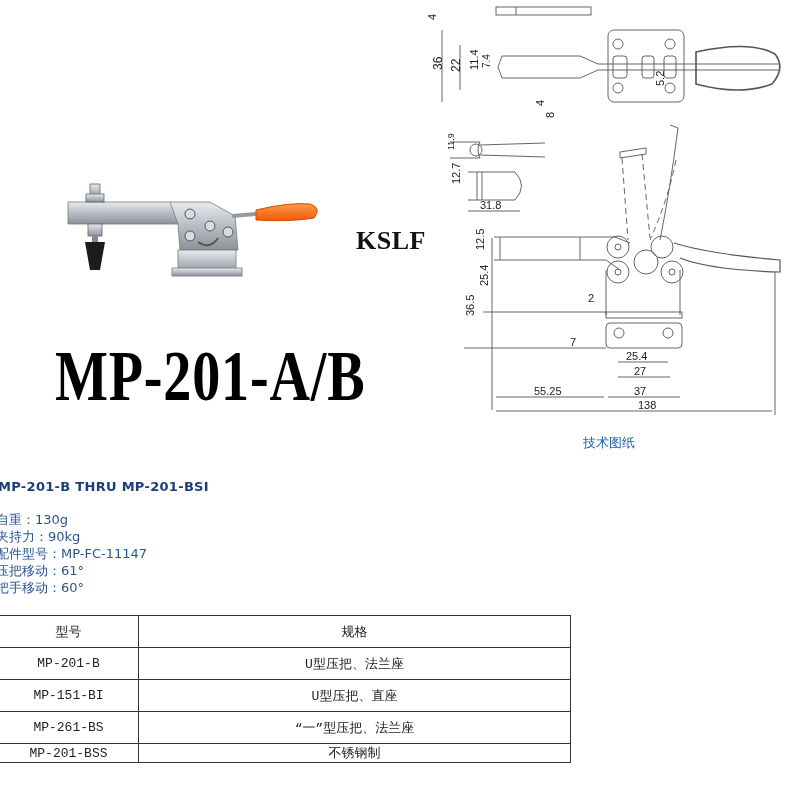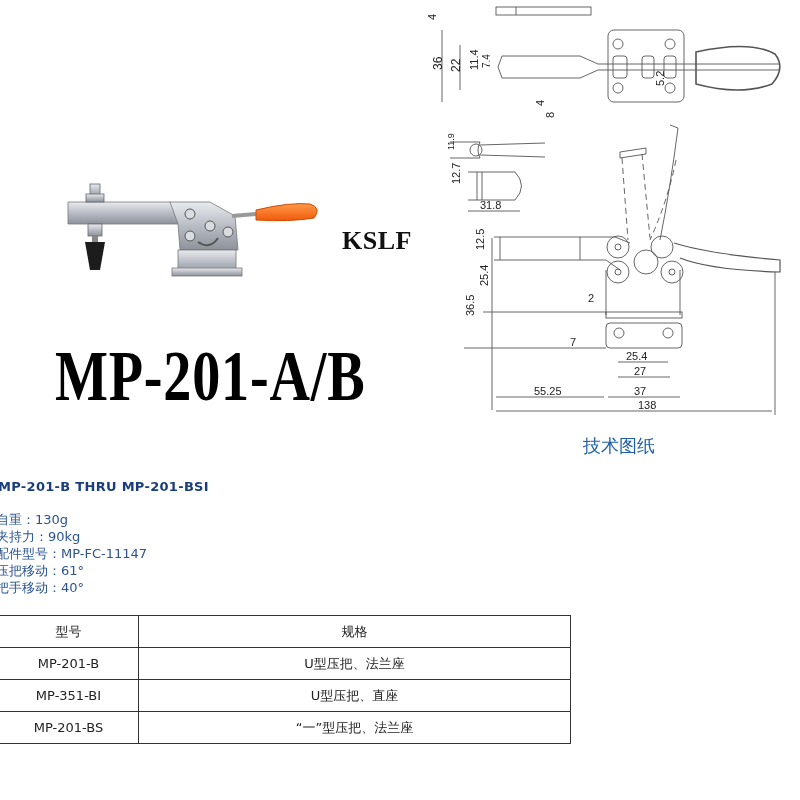--- a/index.html
+++ b/index.html
@@ -3,44 +3,44 @@
 <meta charset="utf-8">
 <style>
   html, body { margin: 0; padding: 0; }
   body {
     width: 800px; height: 800px; overflow: hidden; position: relative;
     background: #ffffff; font-family: "DejaVu Sans", sans-serif;
   }
   .abs { position: absolute; }
   #product-photo { left: 60px; top: 180px; width: 280px; height: 100px; }
   #brand-label {
-    left: 342px; top: 226px; font-family: "Liberation Serif", serif;
+    left: 356px; top: 226px; font-family: "Liberation Serif", serif;
     font-weight: bold; font-size: 26px; color: #111; letter-spacing: 0.5px;
   }
   #model-title {
     left: 55px; top: 340px; font-family: "Liberation Serif", serif;
     font-weight: bold; font-size: 72px; color: #000; line-height: 1;
     transform: scaleX(0.78); transform-origin: left top; letter-spacing: 1px;
   }
   #tech-drawing { left: 420px; top: 0px; width: 380px; height: 425px; }
   #drawing-caption {
-    left: 583px; top: 434px; font-size: 18px; color: #1f5fa8;
+    left: 583px; top: 434px; font-size: 13px; color: #1f5fa8;
   }
   #series-heading {
     left: -2px; top: 479px; font-size: 13px; font-weight: bold; color: #1a3d7c;
     letter-spacing: 0.3px;
   }
   .spec-list { left: -4px; top: 511px; font-size: 13px; color: #2a5490; line-height: 17px; }
   .spec-row { white-space: nowrap; }
   table#model-table {
     position: absolute; left: -2px; top: 615px; width: 573px;
     border-collapse: collapse; font-size: 13px; color: #222;
   }
   #model-table td, #model-table th {
-    border: 1.5px solid #333; text-align: center; font-weight: normal; padding: 0;
+    border: 1.5px solid #333; text-align: center; font-weight: normal; padding: 0; font-family: Liberation Mono, monospace;
   }
   #model-table th { height: 31px; }
   #model-table td { height: 31px; }
   #model-table tr.last td { height: 17px; }
   #model-table .col-model { width: 139px; }
 </style>
 </head>
 <body>
 
 <svg id="product-photo" class="abs" viewBox="0 0 280 100">
@@ -177,36 +177,40 @@
   <div class="spec-row">
     <span>夹持力</span>：<span>90kg</span>
   </div>
   <div class="spec-row">
     <span>配件型号</span>：<span>MP-FC-11147</span>
   </div>
   <div class="spec-row">
     <span>压把移动</span>：<span>61°</span>
   </div>
   <div class="spec-row">
-    <span>把手移动</span>：<span>40°</span>
+    <span>把手移动</span>：<span>60°</span>
   </div>
 </div>
 
 <table id="model-table">
   <tbody>
       <tr>
     <th class="col-model">型号</th>
     <th>规格</th>
   </tr>
   <tr>
     <td>MP-201-B</td>
     <td>U型压把、法兰座</td>
   </tr>
   <tr>
-    <td>MP-351-BI</td>
+    <td>MP-151-BI</td>
     <td>U型压把、直座</td>
   </tr>
   <tr>
-    <td>MP-201-BS</td>
+    <td>MP-261-BS</td>
     <td>“一”型压把、法兰座</td>
+  </tr>
+  <tr class="last">
+    <td>MP-201-BSS</td>
+    <td>不锈钢制</td>
   </tr>
 </tbody>
   </table>
 
 </body></html>

